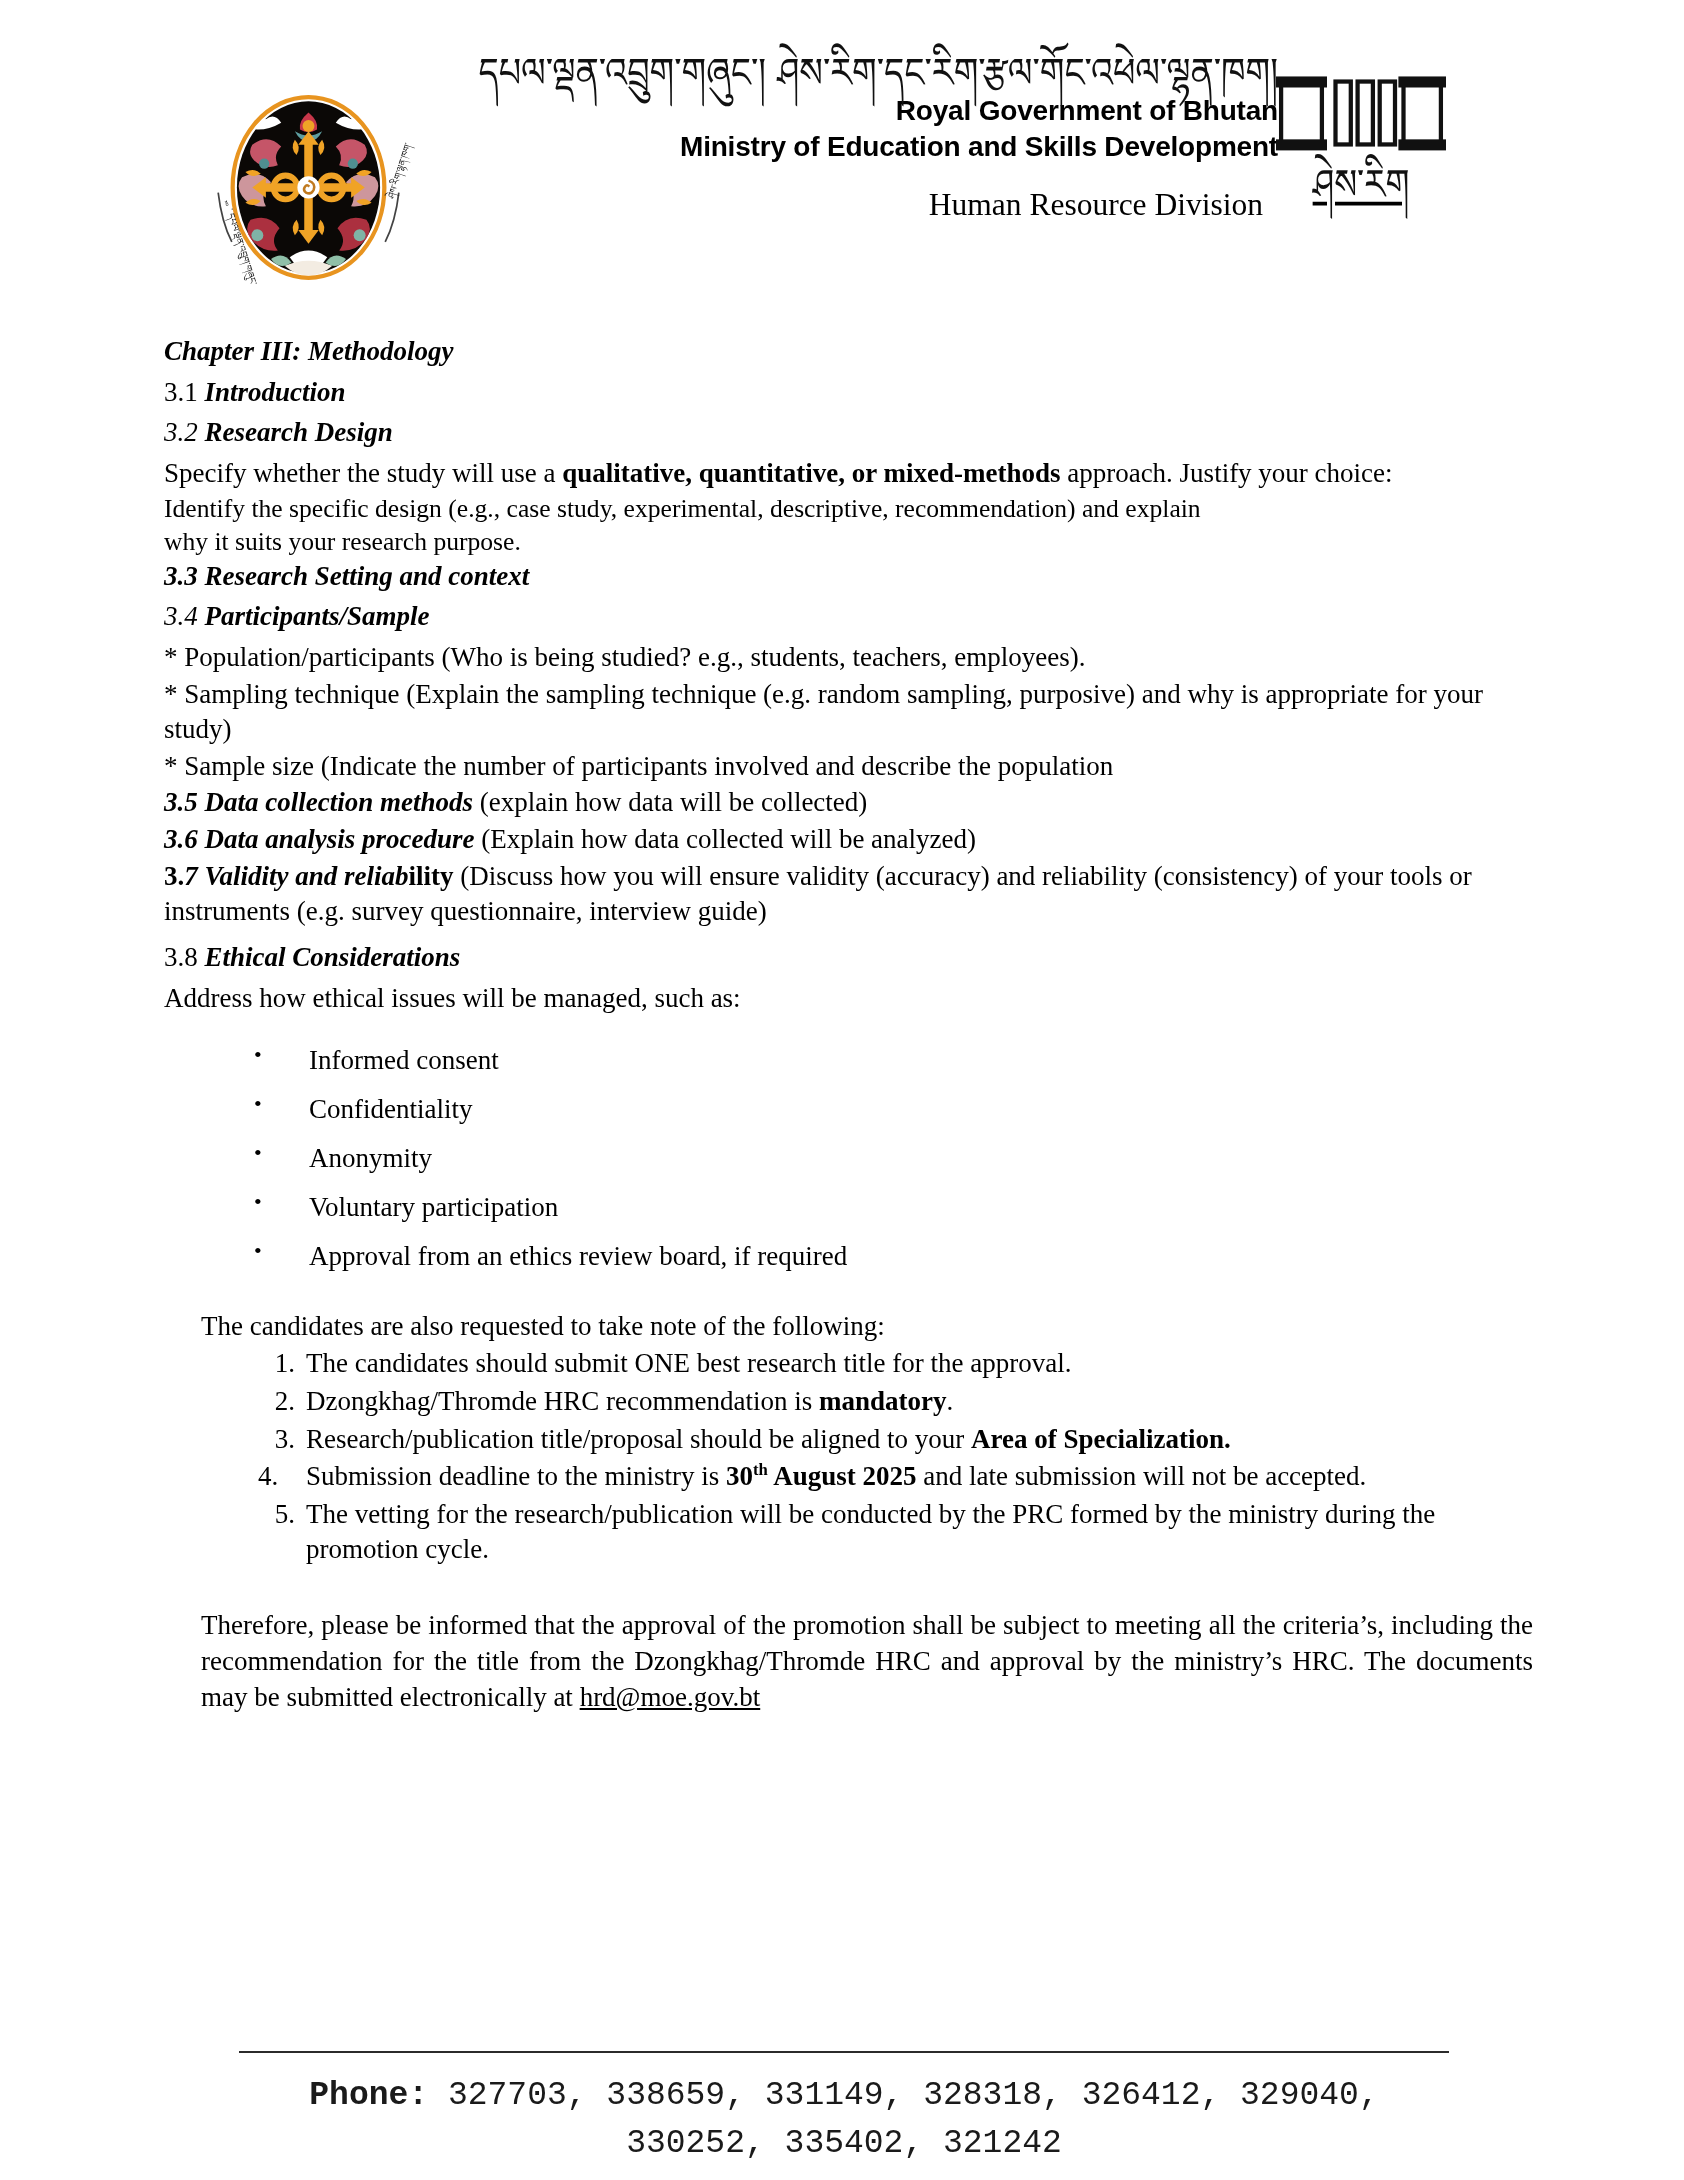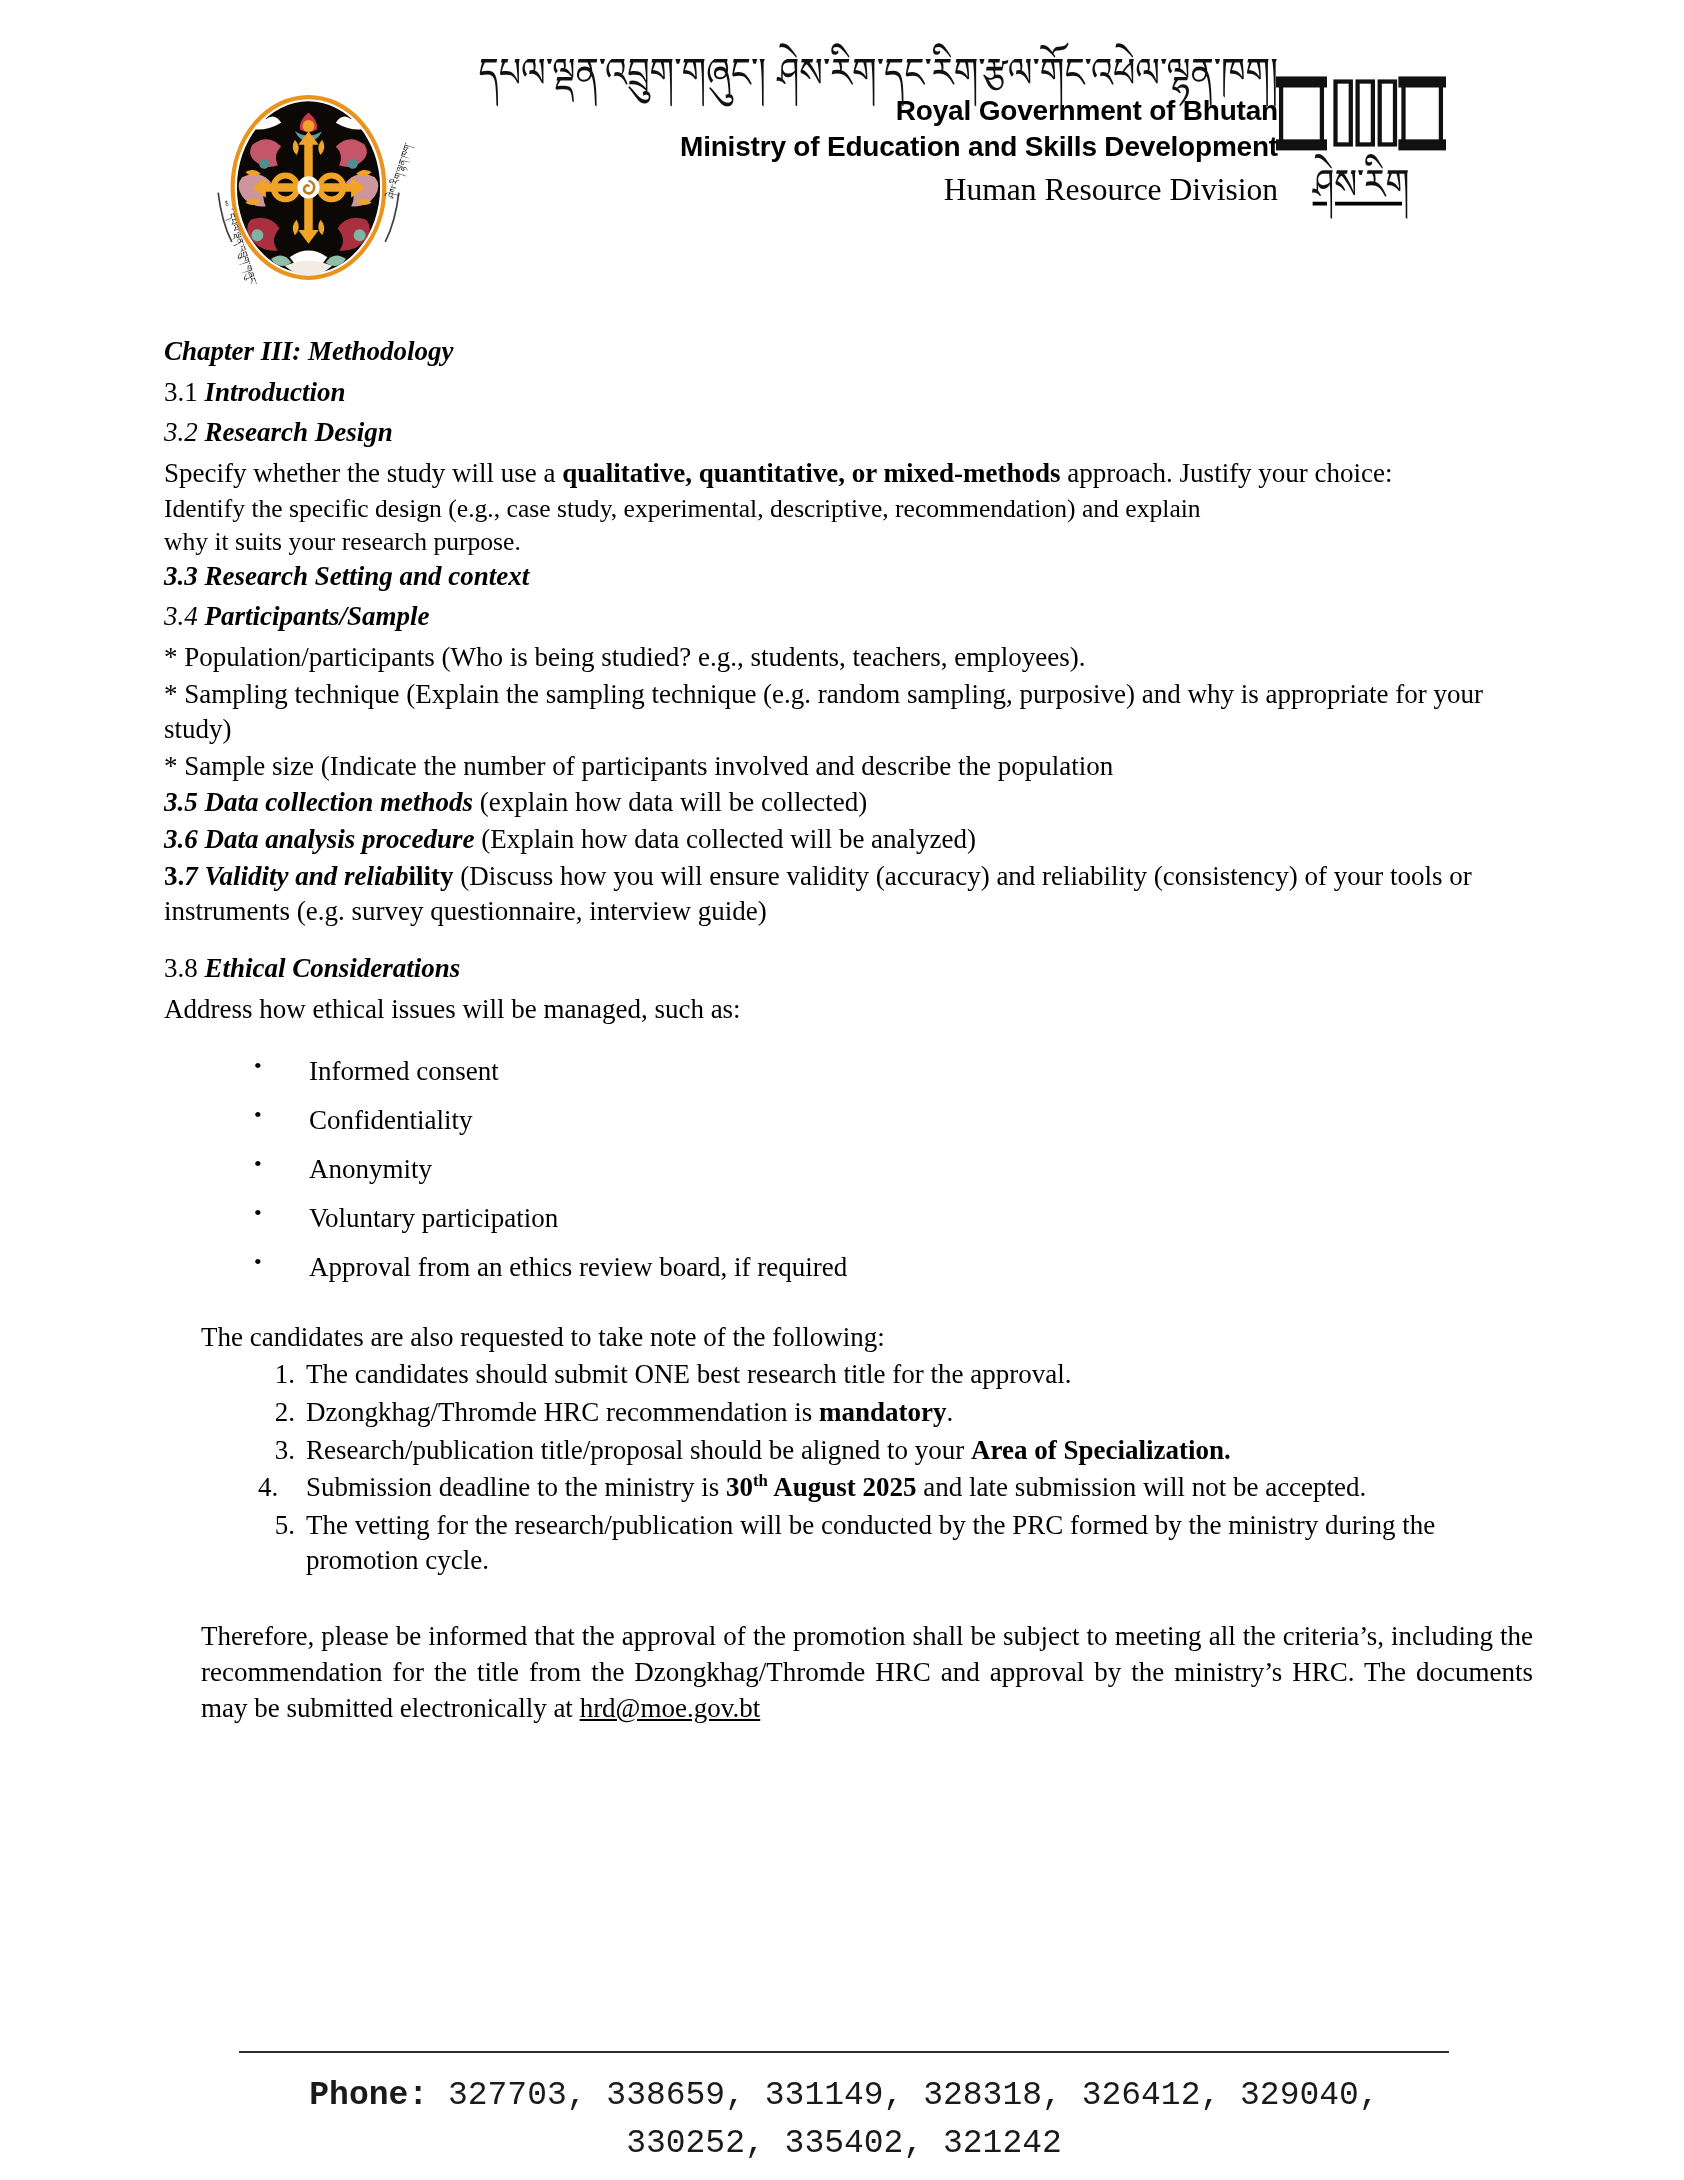--- a/index.html
+++ b/index.html
@@ -62,21 +62,21 @@
     font-weight: bold;
     font-size: 28px;
     line-height: 1.30;
     margin: 0;
     letter-spacing: -0.2px;
   }
   .hdr-serif {
     font-family: "Liberation Serif", "DejaVu Serif", serif;
     font-size: 31.5px;
     line-height: 1.5;
-    margin: 0;
+    margin: 15px;
   }
 
   .ministry-logo {
     position: absolute;
     left: 1276px;
     top: 66px;
     width: 170px;
     height: 162px;
     text-decoration: underline;
   }
@@ -366,21 +366,21 @@
     </div>
 
     <div class="para">
       <b><i><span>3.6</span><span> </span><span>Data analysis procedure</span></i></b><span> (Explain how data collected will be analyzed)</span>
     </div>
 
     <div class="para">
       <b><span>3.</span><i><span>7 Validity and reliab</span></i><span>ility</span></b><span> (Discuss how you will ensure validity (accuracy) and reliability (consistency) of your tools or instruments (e.g. survey questionnaire, interview guide)</span>
     </div>
 
-    <div class="h-sec" style="margin-top:22px;">
+    <div class="h-sec" style="margin-top:11px;">
       <span class="num-plain">3.8</span><span> </span><span>Ethical Considerations</span>
     </div>
 
     <div class="para" style="margin-top:5.1px;">Address how ethical issues will be managed, such as:</div>
 
     <ul class="bullets">
       <li><span>Informed consent</span></li>
       <li><span>Confidentiality</span></li>
       <li><span>Anonymity</span></li>
       <li><span>Voluntary participation</span></li>

